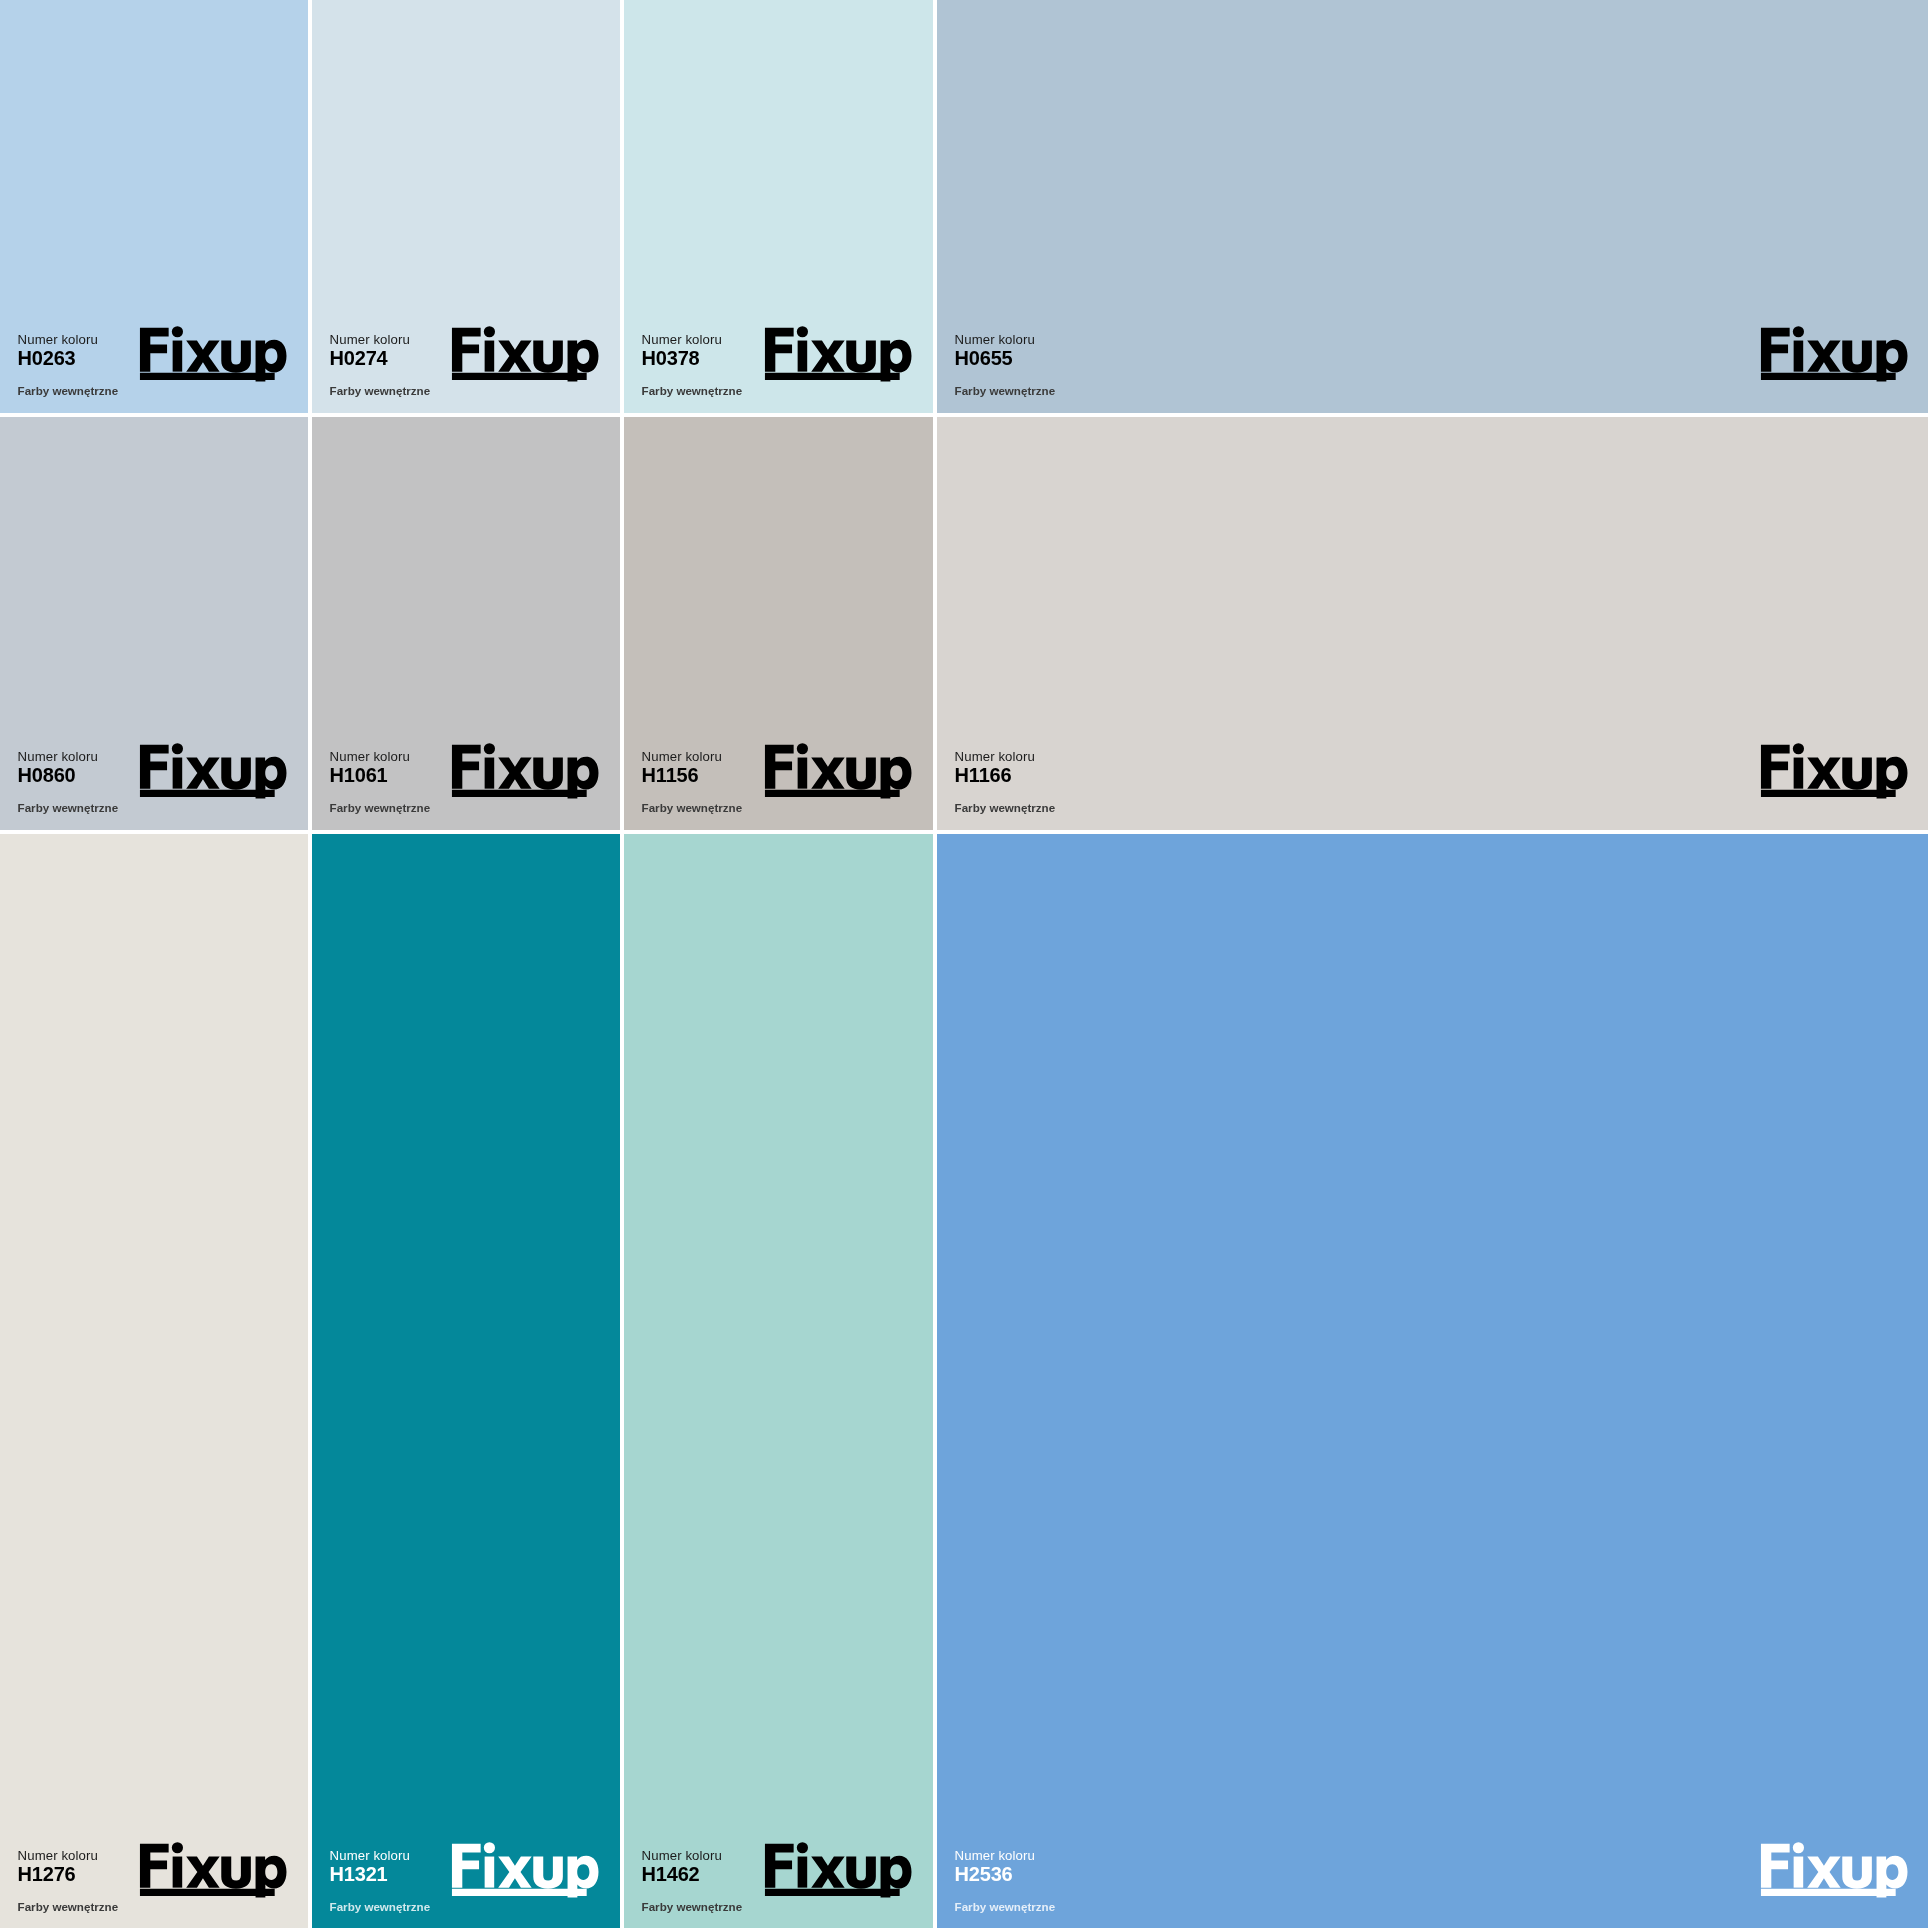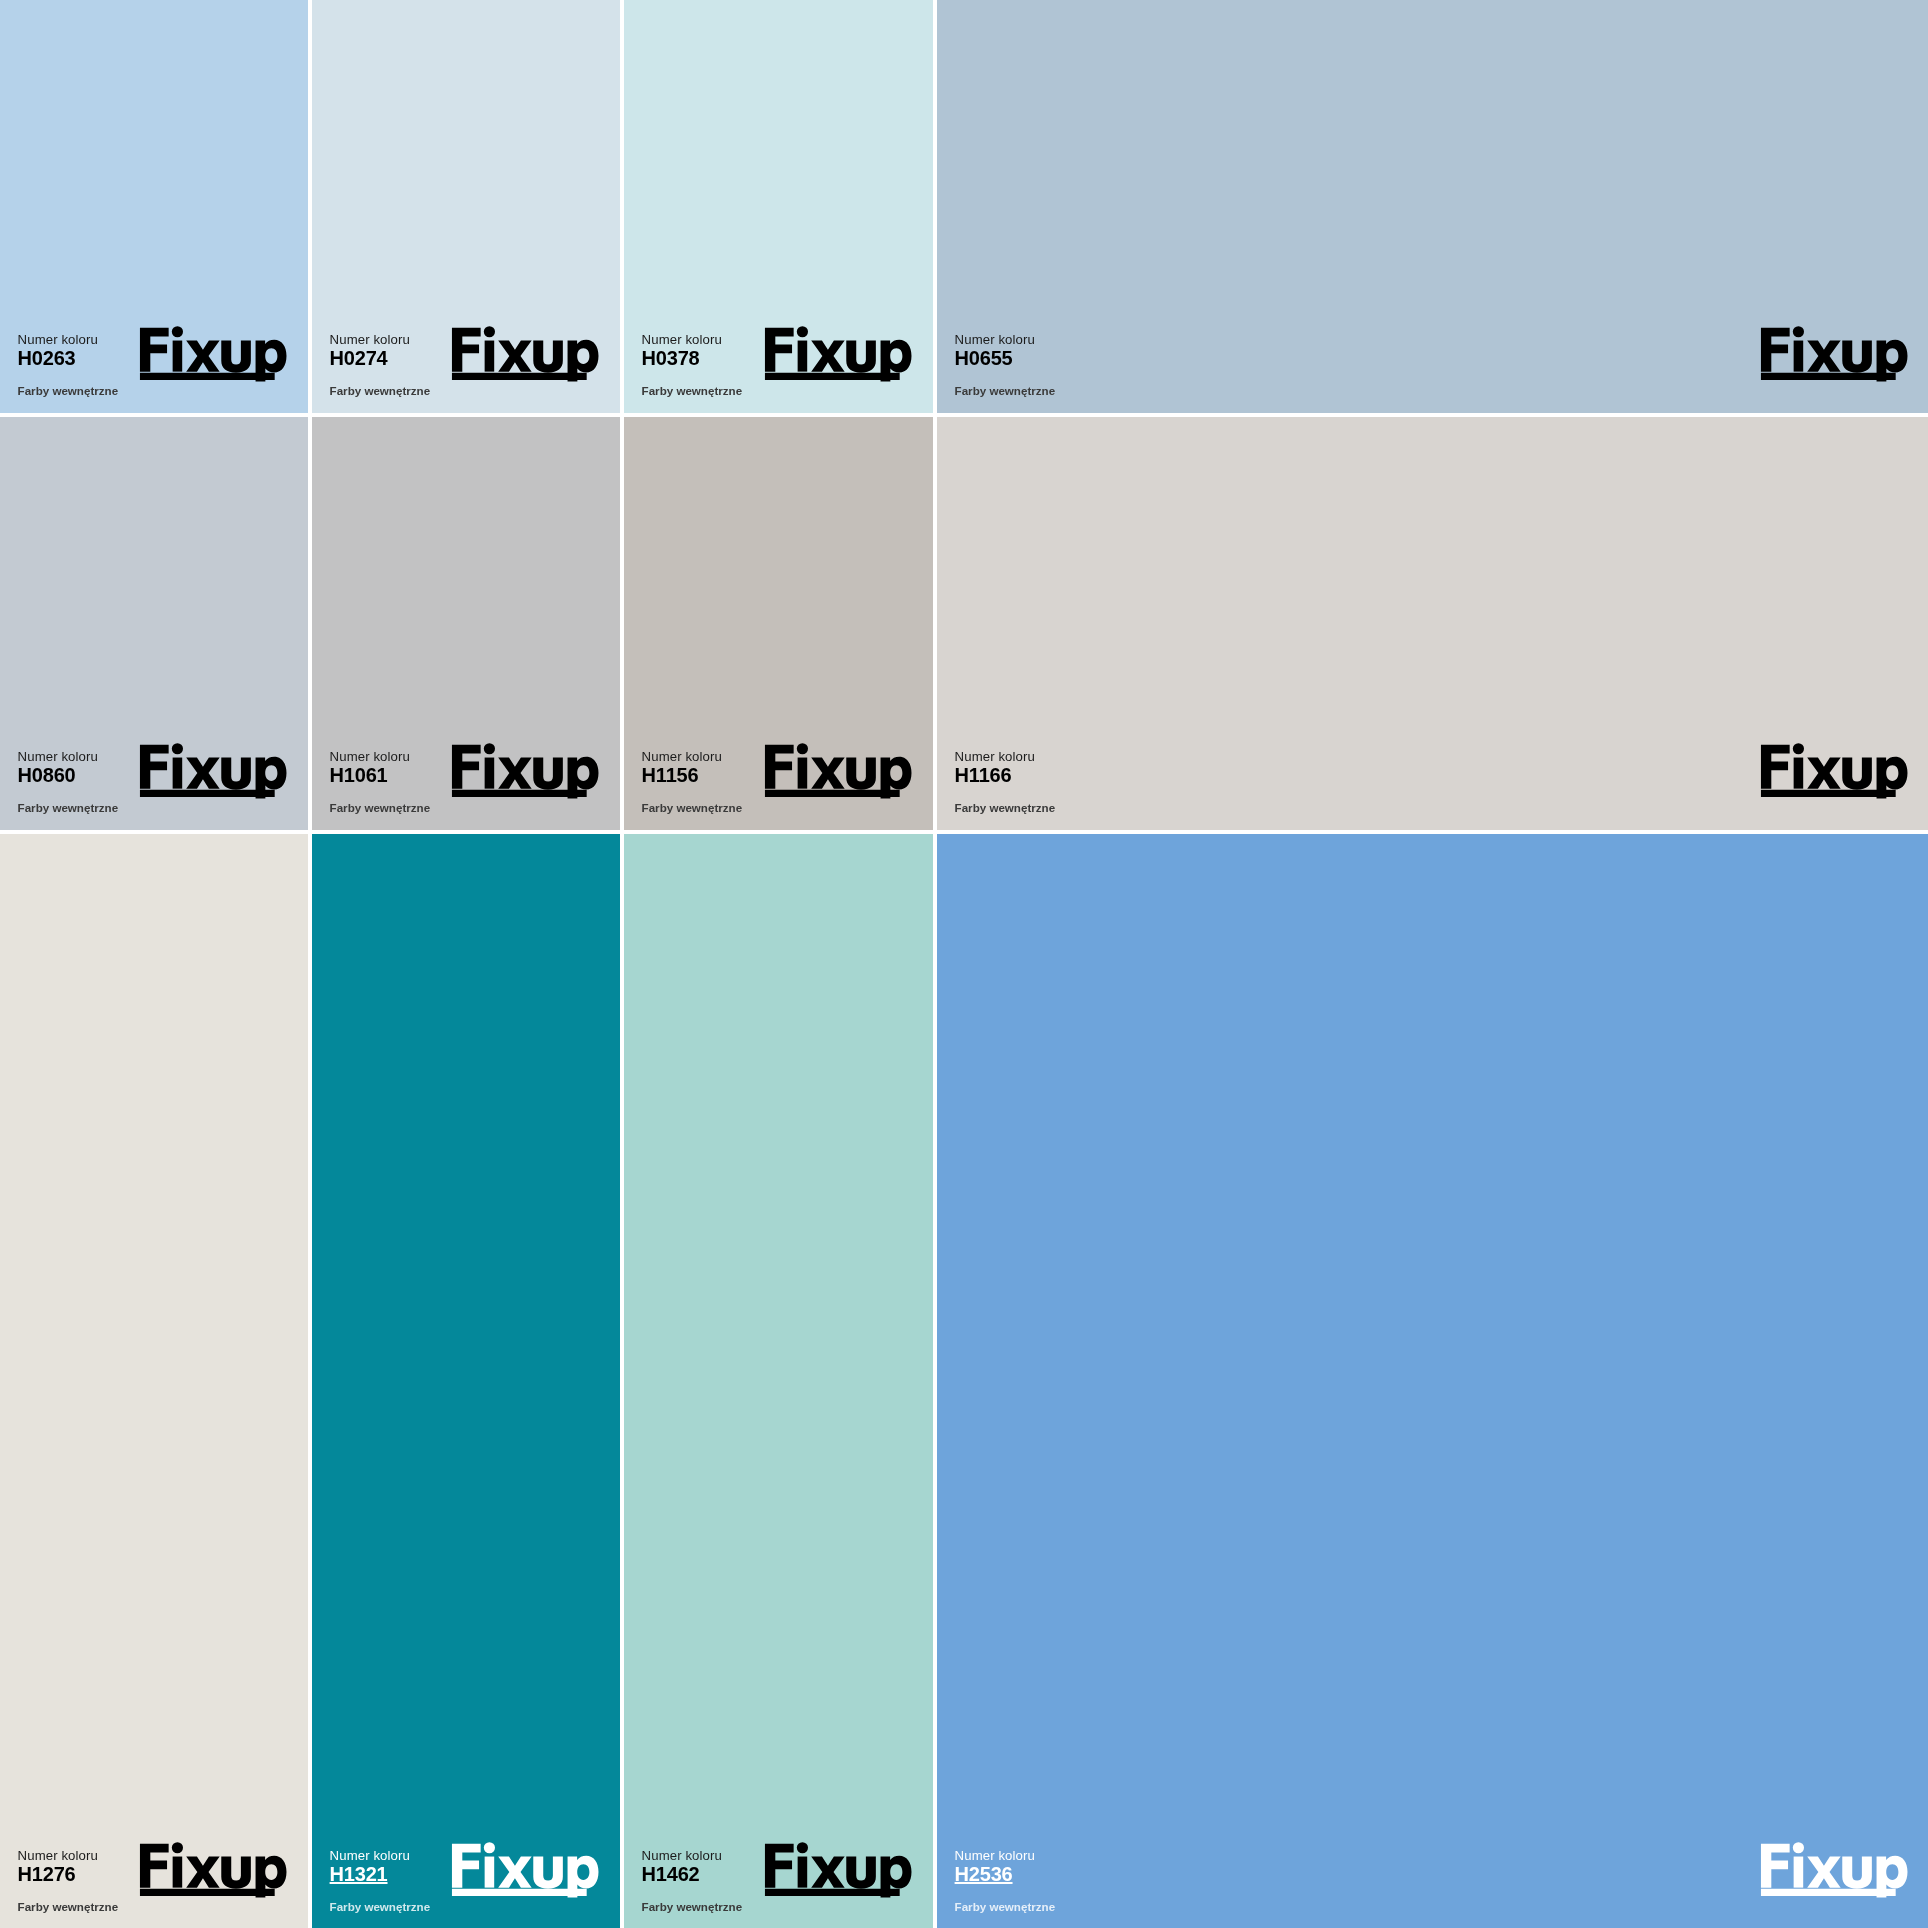--- a/index.html
+++ b/index.html
@@ -79,21 +79,21 @@
     font-size: 11.6px;
     line-height: 14.4px;
     color: #3a3a3a;
     font-weight: 700;
     white-space: nowrap;
     margin-top: 14.4px;
   }
 
   
   .swatch.on-dark .caption-label { color: #ffffff; }
-  .swatch.on-dark .caption-code  { color: #ffffff; text-decoration: underline; }
+  .swatch.on-dark .caption-code  { color: #ffffff; }
   .swatch.on-dark .caption-sub   { color: rgba(255,255,255,0.82); }
 
   
   .brand-logo {
     position: relative;
     width: 149px;
     height: 59px;
     flex: 0 0 auto;
     margin-top: -3.2px;
   }

